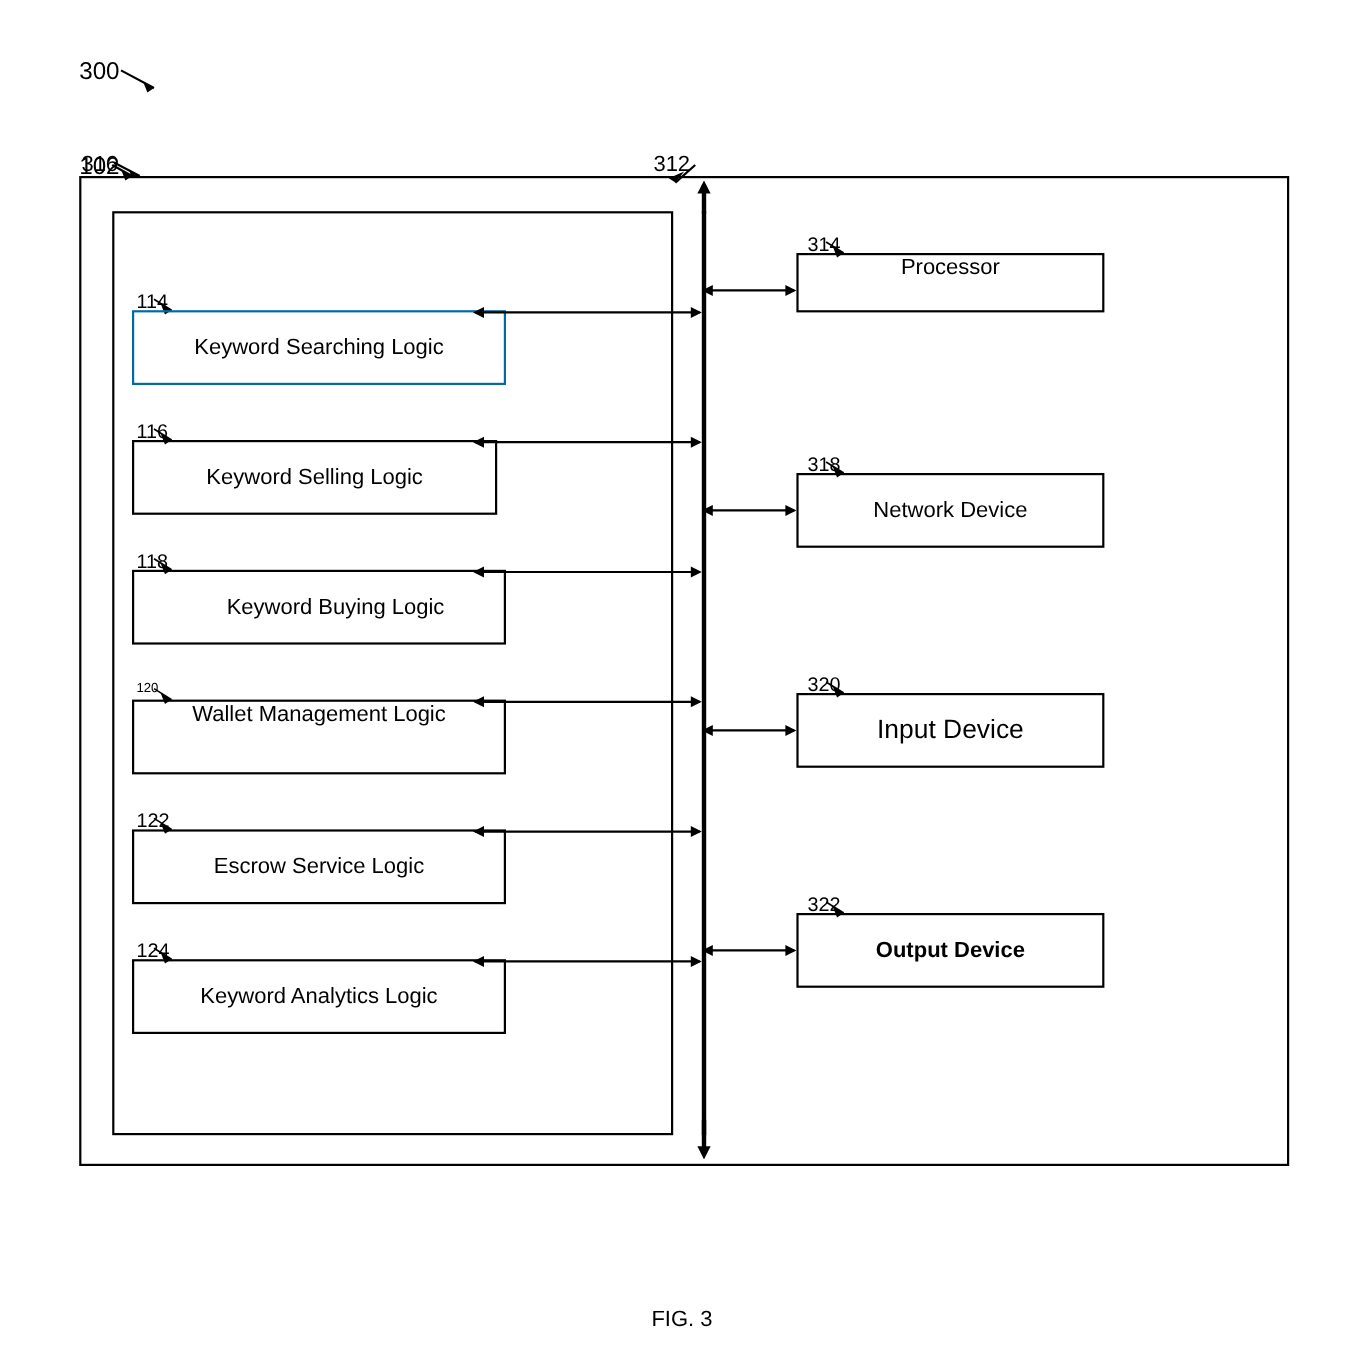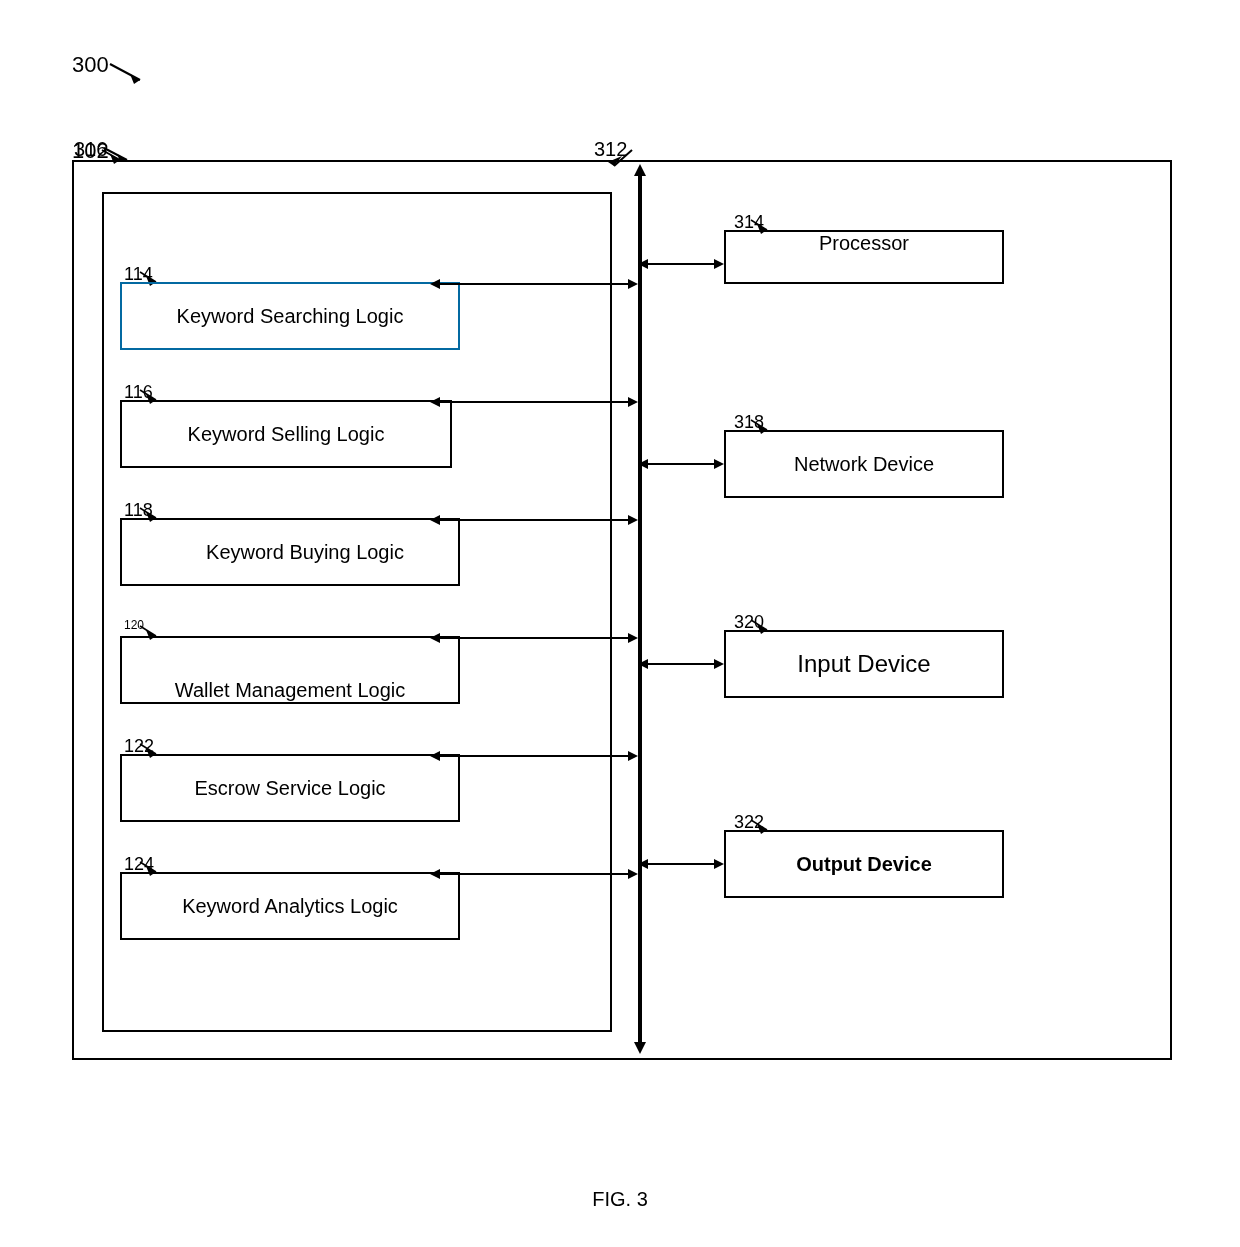--- a/index.html
+++ b/index.html
@@ -95,21 +95,21 @@
       </svg>
       <div style="position:absolute;top:324px;left:16px;width:340px;height:68px;border:2px solid #000;display:flex;align-items:center;justify-content:center;padding-left:30px;">
         <span style="font-size:20px;">Keyword Buying Logic</span>
       </div>
 
       <div style="position:absolute;top:424px;left:20px;font-size:12px;">120</div>
       <svg style="position:absolute;top:424px;left:14px;overflow:visible;" width="30" height="20">
         <line x1="22" y1="8" x2="38" y2="18" stroke="#000" stroke-width="1.5"></line>
         <polygon points="38,18 28,12 32,22" fill="#000"></polygon>
       </svg>
-      <div style="position:absolute;top:442px;left:16px;width:340px;height:68px;border:2px solid #000;display:flex;align-items:flex-end;justify-content:center;">
+      <div style="position:absolute;top:442px;left:16px;width:340px;height:68px;border:2px solid #000;display:flex;align-items:flex-start;justify-content:center;">
         <span style="font-size:20px;">Wallet Management Logic</span>
       </div>
 
       <div style="position:absolute;top:542px;left:20px;font-size:18px;">122</div>
       <svg style="position:absolute;top:542px;left:14px;overflow:visible;" width="30" height="20">
         <line x1="22" y1="8" x2="38" y2="18" stroke="#000" stroke-width="1.5"></line>
         <polygon points="38,18 28,12 32,22" fill="#000"></polygon>
       </svg>
       <div style="position:absolute;top:560px;left:16px;width:340px;height:68px;border:2px solid #000;display:flex;align-items:center;justify-content:center;">
         <span style="font-size:20px;">Escrow Service Logic</span>

